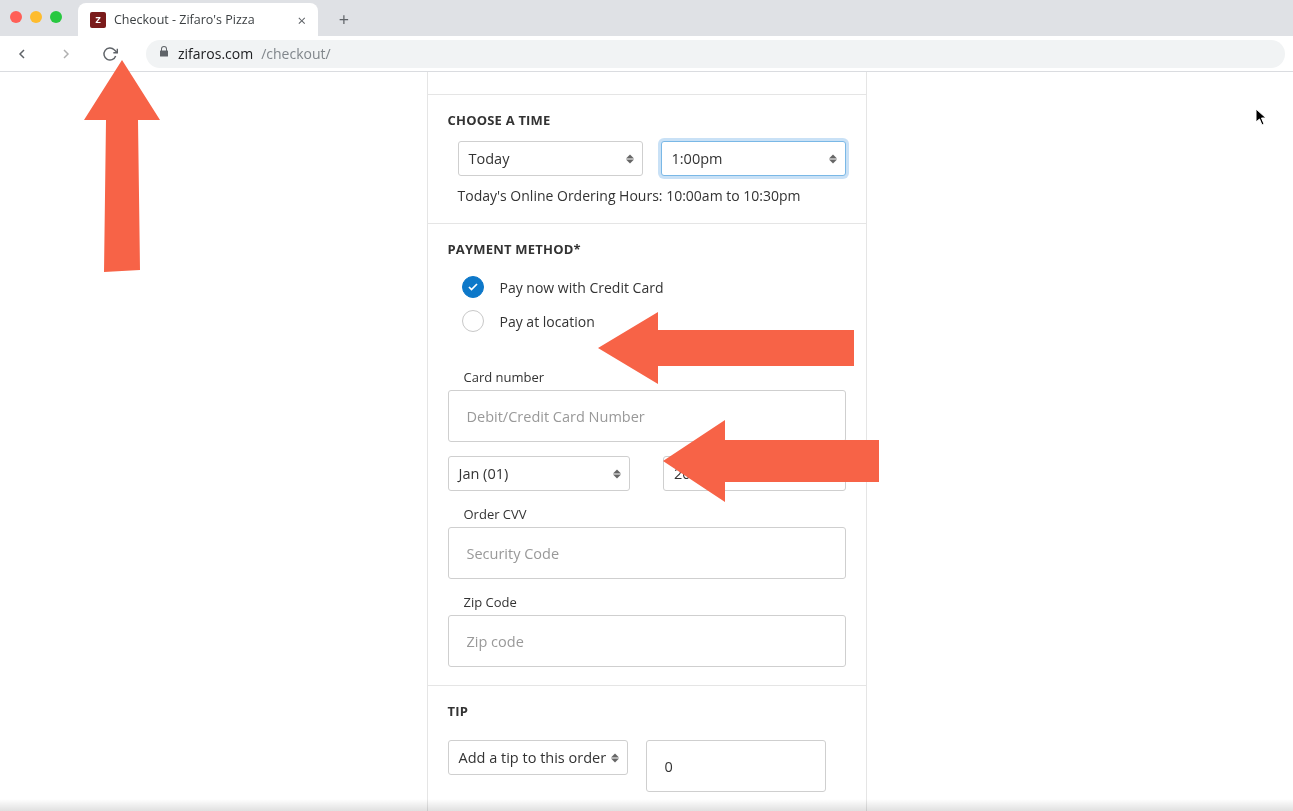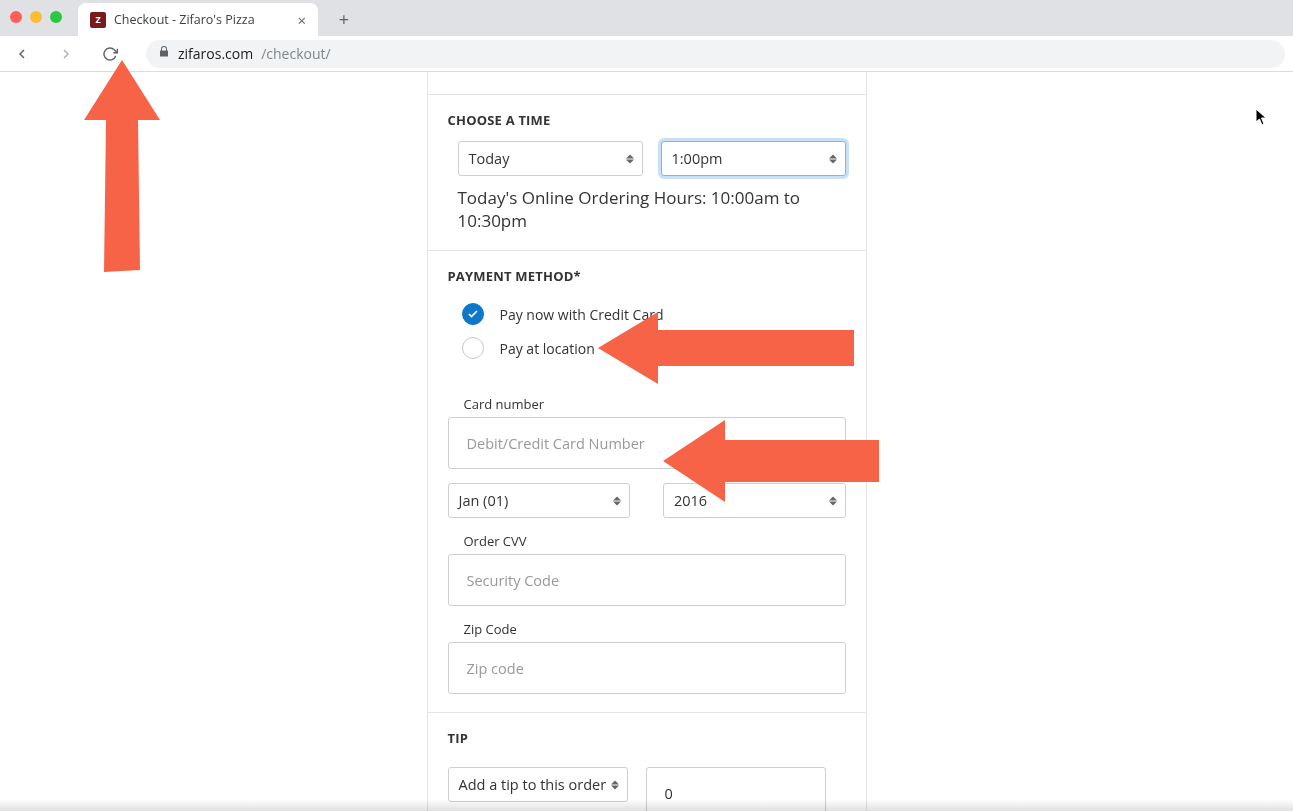--- a/index.html
+++ b/index.html
@@ -127,21 +127,21 @@
     }
     .sorter {
       position:absolute; right:8px; top:50%; transform:translateY(-50%);
       display:flex; flex-direction:column; gap:1px;
     }
     .sorter span {
       width:0;height:0;border-left:4px solid transparent;border-right:4px solid transparent;
     }
     .sorter .up{ border-bottom:4px solid #666;}
     .sorter .down{ border-top:4px solid #666;}
-    .hours-note{ font-size:17px; color:#333; padding-left:10px; margin-top:6px;}
+    .hours-note{ font-size:14px; color:#333; padding-left:10px; margin-top:6px;}
     .field-label { font-size:13px; color:#333; margin:14px 16px 4px; }
     .text-input {
       width:100%; height:52px;
       border:1px solid #cfcfcf; border-radius:3px;
       padding:0 18px; font-size:14.5px;
       color:#333;
       font-family:inherit;
     }
     .text-input::placeholder{ color:#999; }
     .tip-row{display:flex;gap:18px;padding-top:8px;}

